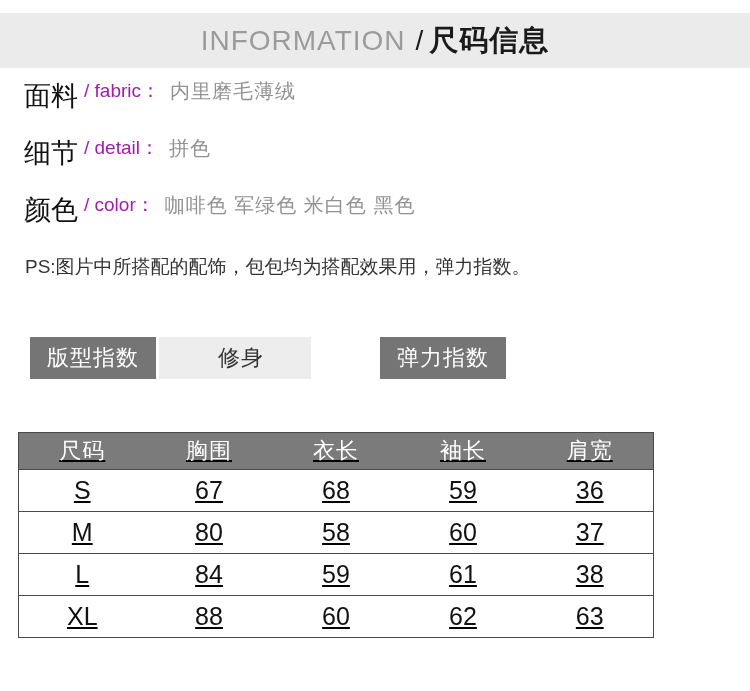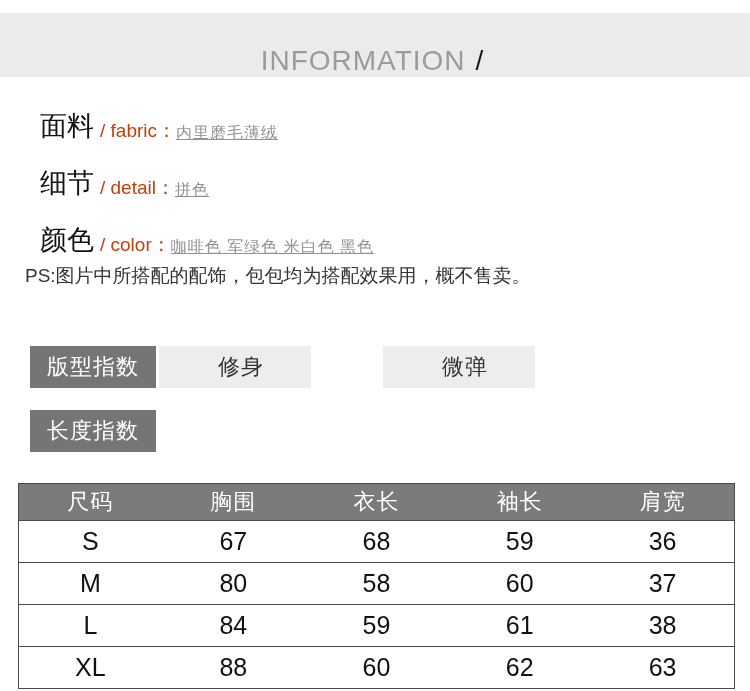--- a/index.html
+++ b/index.html
@@ -21,24 +21,24 @@
   .page {
     position: relative;
     width: 750px;
     height: 691px;
     background: #ffffff;
     overflow: hidden;
   }
   
   .banner {
     margin-top: 13px;
-    height: 64px;
+    height: 55px;
     background: var(--banner_bg);
     display: flex;
-    align-items: flex-end;
+    align-items: center;
     justify-content: center;
   }
   .banner .en {
     font-size: 28px;
     color: var(--banner_en_text);
     letter-spacing: 1px;
   }
   .banner .sep {
     font-size: 28px;
     color: var(--dark_text);
@@ -48,37 +48,37 @@
     font-size: 29px;
     font-weight: bold;
     color: var(--dark_text);
     letter-spacing: 1px;
   }
   
   .attrs { margin-top: 10px; }
   .attr-row {
     height: 57px;
     display: flex;
-    align-items: flex-end;
-    padding-left: 40px;
+    align-items: flex-start;
+    padding-left: 24px;
   }
   .attr-cn {
     font-size: 27px;
     color: #111111;
   }
   .attr-en {
     font-size: 19px;
-    color: #c2410c;
+    color: #a21caf;
     margin-left: 6px;
   }
   .attr-val {
-    font-size: 16px;
+    font-size: 20px;
     color: var(--muted_text);
-    letter-spacing: 1px;
-    text-decoration: underline;
+    margin-left: 10px;
+    letter-spacing: 1px;
   }
   .ps-note {
     margin: 6px 0 0 25px;
     font-size: 19px;
     line-height: 24px;
     color: #333333;
   }
   
   .index-grid {
     margin: 58px 0 0 30px;
@@ -108,24 +108,25 @@
     font-size: 22px;
     display: flex;
     align-items: center;
     justify-content: center;
     letter-spacing: 1px;
     padding-left: 12px;
   }
   
   .size-table {
     margin: 31px 0 0 18px;
-    width: 717px;
+    width: 636px;
     border-collapse: collapse;
     table-layout: fixed;
     text-align: center;
+    text-decoration: underline;
   }
   .size-table th {
     background: var(--table_header_bg);
     color: #ffffff;
     font-size: 22px;
     font-weight: normal;
     height: 37px;
     letter-spacing: 1px;
     border: 1px solid var(--table_border);
     border-left: none;
@@ -144,52 +145,52 @@
   .size-table td:last-child  { border-right: 1px solid var(--table_border); }
 </style>
 </head>
 <body>
 
 <div class="page">
 
   <div class="banner">
     <span class="en">INFORMATION</span>
     <span class="sep">/</span>
+    <span class="cn">尺码信息</span>
   </div>
 
   <div class="attrs">
     <div class="attr-row">
       <span class="attr-cn">面料</span>
       <span class="attr-en">/ fabric：</span>
       <span class="attr-val">内里磨毛薄绒</span>
     </div>
     <div class="attr-row">
       <span class="attr-cn">细节</span>
       <span class="attr-en">/ detail：</span>
       <span class="attr-val">拼色</span>
     </div>
     <div class="attr-row">
       <span class="attr-cn">颜色</span>
       <span class="attr-en">/ color：</span>
       <span class="attr-val">咖啡色 军绿色 米白色 黑色</span>
     </div>
   </div>
 
-  <div class="ps-note">PS:图片中所搭配的配饰，包包均为搭配效果用，概不售卖。</div>
+  <div class="ps-note">PS:图片中所搭配的配饰，包包均为搭配效果用，弹力指数。</div>
 
   <div class="index-grid">
     <div class="index-item">
       <div class="index-label">版型指数</div>
       <div class="index-value">修身</div>
     </div>
     <div class="index-item">
-      <div class="index-value">微弹</div>
+      <div class="index-label">弹力指数</div>
     </div>
     <div class="index-item">
-      <div class="index-label">长度指数</div>
     </div>
   </div>
 
   <table class="size-table">
     <thead>
       <tr>
         <th>尺码</th>
         <th>胸围</th>
         <th>衣长</th>
         <th>袖长</th>

